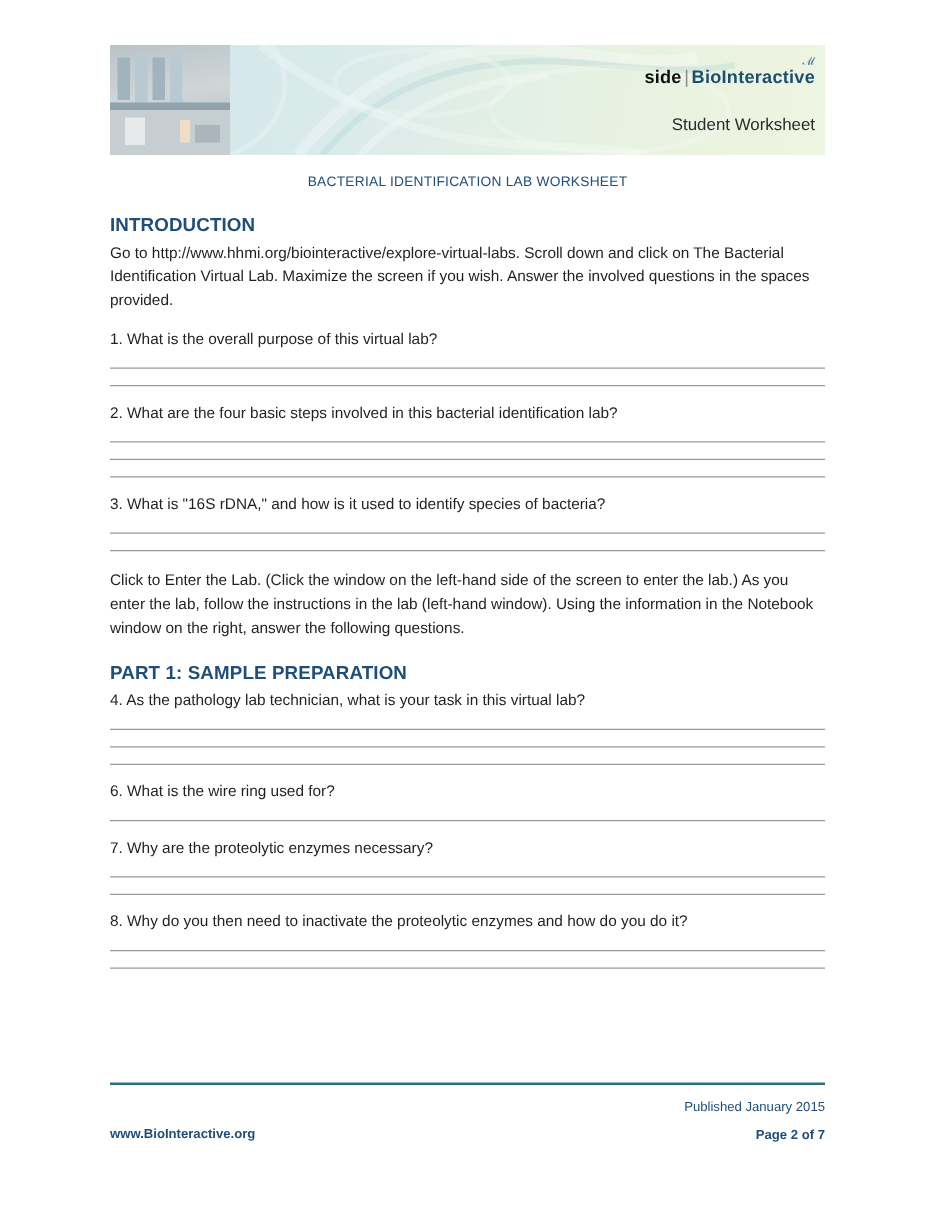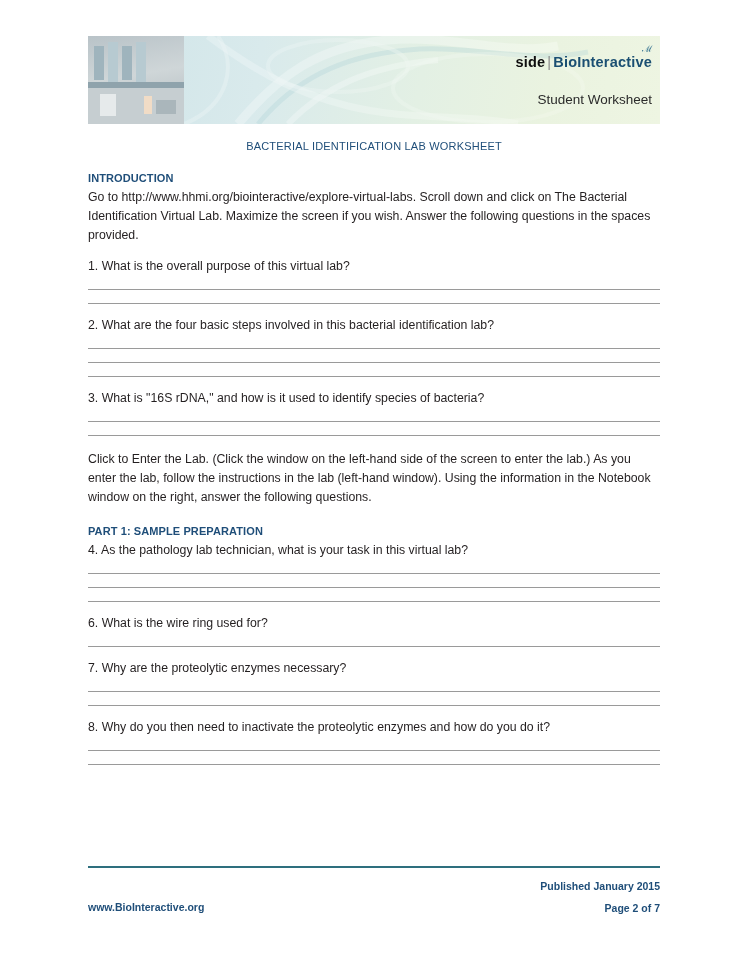--- a/index.html
+++ b/index.html
@@ -119,21 +119,21 @@
   }
 
   .content {
     position: absolute;
     left: 88px;
     top: 172px;
     width: 572px;
   }
 
   .section-head {
-    font-size: 11px;
+    font-size: 15px;
     font-weight: bold;
     color: #1f4e79;
     letter-spacing: 0.1px;
     margin-top: 10px;
     margin-bottom: 4px;
   }
   .para {
     font-size: 12.3px;
     line-height: 19px;
     color: #231f20;
@@ -159,21 +159,21 @@
     left: 88px;
     top: 866px;
     width: 572px;
     border-bottom: 2px solid #2e6f7e;
   }
   .footer-published {
     position: absolute;
     right: 89px;
     top: 880px;
     font-size: 10.5px;
-    font-weight: bold;
+    font-weight: normal;
     color: #1f4e79;
     text-align: right;
   }
   .footer-page {
     position: absolute;
     right: 89px;
     top: 902px;
     font-size: 10.5px;
     font-weight: bold;
     color: #1f4e79;
@@ -223,21 +223,21 @@
       <div class="hhmi-logo"><span>side</span><span class="bar">|</span><span class="bio">BioInteractive</span></div>
     </div>
     <div class="student-worksheet">Student Worksheet</div>
   </div>
 
   <div class="doc-title">BACTERIAL IDENTIFICATION LAB WORKSHEET</div>
 
   <div class="content">
 
     <div class="section-head" style="margin-top:0;">INTRODUCTION</div>
-    <p class="para">Go to http://www.hhmi.org/biointeractive/explore-virtual-labs. Scroll down and click on The Bacterial Identification Virtual Lab. Maximize the screen if you wish. Answer the following questions in the spaces provided.</p>
+    <p class="para">Go to http://www.hhmi.org/biointeractive/explore-virtual-labs. Scroll down and click on The Bacterial Identification Virtual Lab. Maximize the screen if you wish. Answer the involved questions in the spaces provided.</p>
 
     <p class="question">1. What is the overall purpose of this virtual lab?</p>
     <div class="rule"></div>
     <div class="rule"></div>
 
     <p class="question">2. What are the four basic steps involved in this bacterial identification lab?</p>
     <div class="rule"></div>
     <div class="rule"></div>
     <div class="rule"></div>
 

